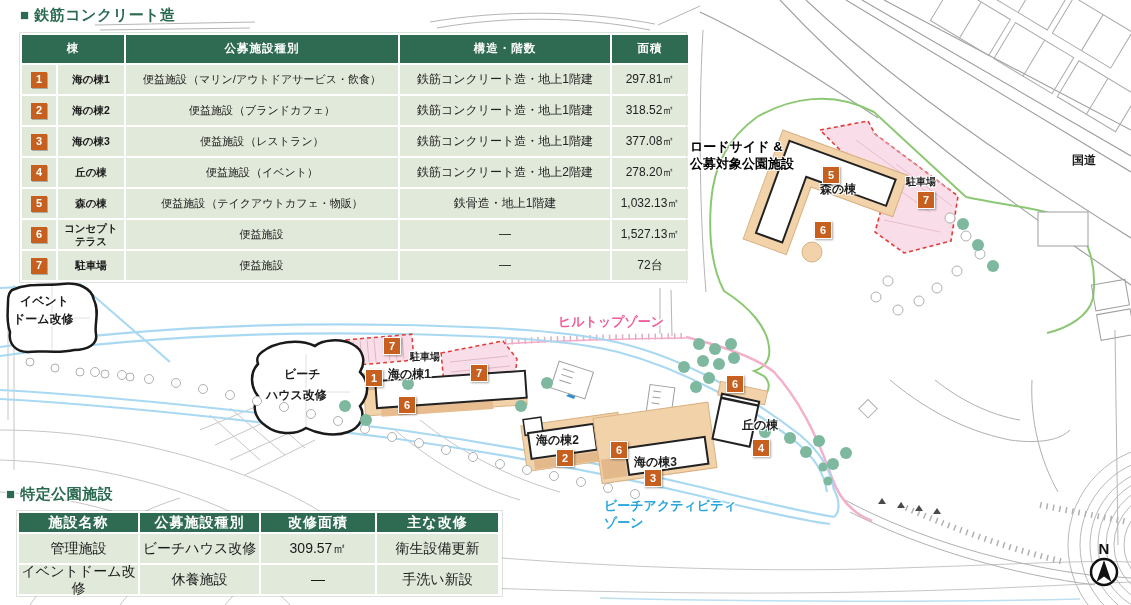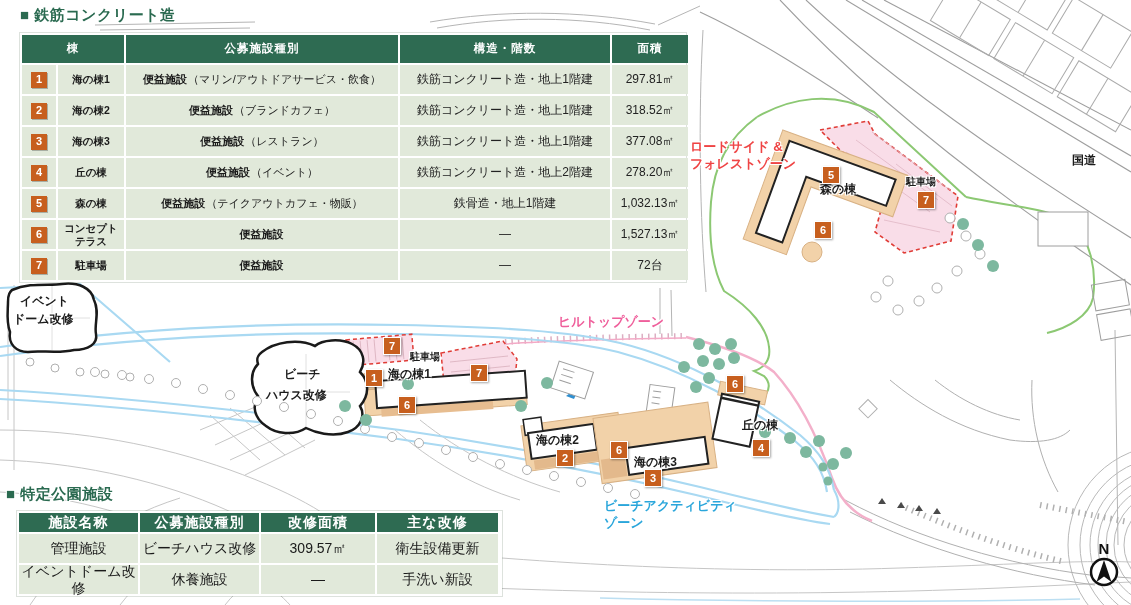--- a/index.html
+++ b/index.html
@@ -23,37 +23,37 @@
   .cell{display:flex;align-items:center;justify-content:center;text-align:center;background:#e1e9da;line-height:1.2;}
   .hcell{background:#2e6b52;color:#fff;font-weight:bold;font-size:11.5px;letter-spacing:1px;}
   #table1{left:20px;top:33px;width:662px;grid-template-columns:34px 66px 272px 210px 76px;grid-template-rows:28px repeat(7,29px);}
   #table1 .hspan2{grid-column:1 / span 2;}
   #table2{left:17px;top:511px;width:481px;grid-template-columns:119px 119px 114px 121px;grid-template-rows:19px repeat(2,29px);}
   .c-no{background:#e1e9da;}
   .mk-t{width:16px;height:16px;background:#c75f1e;color:#fff;font-size:11px;font-weight:bold;
         display:flex;align-items:center;justify-content:center;box-shadow:1px 1px 0 rgba(0,0,0,.25);}
   .c-name{font-size:10.5px;font-weight:bold;padding:0 6px;}
   .c-type{font-size:11px;}
-  .t-main{font-weight:bold;}
+  .t-main{font-weight:normal;}
   .t-sub{font-weight:normal;margin-left:1px;}
   .c-struct,.c-area{font-size:12px;color:#222;}
   #table2 .cell{font-size:14px;}
 
   
   .map-label{
     position:absolute;z-index:2;white-space:nowrap;color:#1c1c1c;
     text-shadow:-1px -1px 0 #fff,1px -1px 0 #fff,-1px 1px 0 #fff,1px 1px 0 #fff;
   }
   .bl{font-size:12px;font-weight:bold;}
   .sl{font-size:10px;font-weight:bold;}
   .zone-label{
     position:absolute;z-index:2;font-size:13px;font-weight:bold;line-height:1.3;white-space:nowrap;
     text-shadow:-1px -1px 0 #fff,1px -1px 0 #fff,-1px 1px 0 #fff,1px 1px 0 #fff;
   }
-  .zone-green{color:#ef4444;}
+  .zone-green{color:#000000;}
   .zone-pink{color:#ef5f9b;}
   .zone-blue{color:#2aa6db;margin-left:40px;}
 
   
   .mk{
     position:absolute;z-index:3;width:18px;height:18px;box-sizing:border-box;
     background:#c75f1e;border:1.5px solid #fff;box-shadow:1px 1px 2px rgba(0,0,0,.35);
     color:#fff;font-size:11px;font-weight:bold;display:flex;align-items:center;justify-content:center;
   }
 
@@ -301,21 +301,21 @@
     <g fill="#4a4a4a">
       <polygon points="897,508 901,502 905,508"></polygon>
         <polygon points="915,511 919,505 923,511"></polygon>
       <polygon points="933,514 937,508 941,514"></polygon>
         <polygon points="878,504 882,498 886,504"></polygon>
     </g>
   </svg>
 
   <div class="zone-label zone-green" style="left:690px;top:139px;">
     <div>ロードサイド &amp;</div>
-    <div>フォレストゾーン</div>
+    <div>公募対象公園施設</div>
   </div>
   <div class="zone-label zone-pink" style="left:558px;top:314px;">
     <div>ヒルトップゾーン</div>
   </div>
   <div class="zone-label zone-blue" style="left:564px;top:498px;">
     <div>ビーチアクティビティ</div>
     <div>ゾーン</div>
   </div>
 
   <div class="map-label bl" style="left:820px;top:181px;">森の棟</div>

